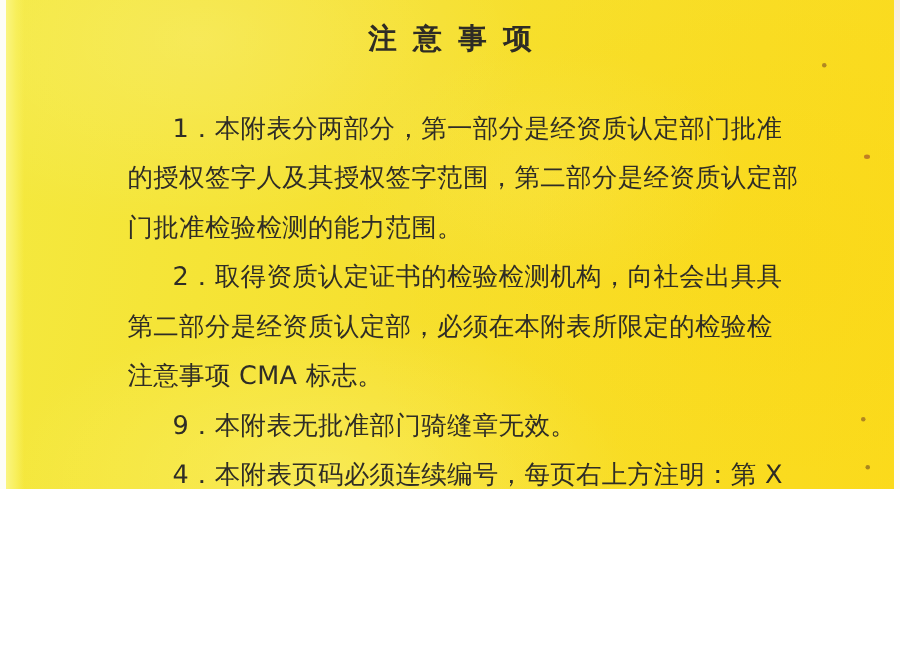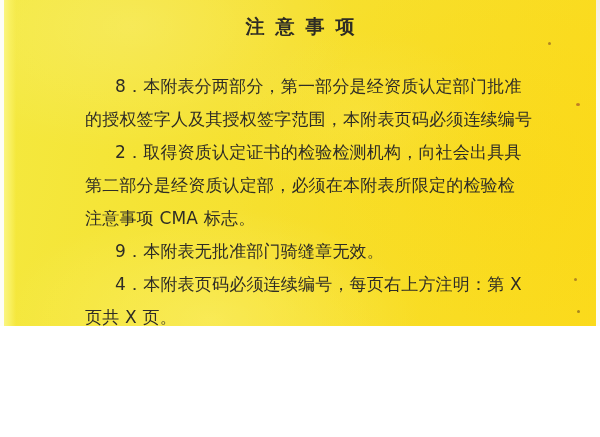--- a/index.html
+++ b/index.html
@@ -80,22 +80,23 @@
 
   <div class="edge-left"></div>
   <div class="band-left"></div>
   <div class="edge-right"></div>
 
   <h1 class="title">注意事项</h1>
 
   <div class="notice-body">
 
     <div class="para">
-      <div class="ln indent">8．本附表分两部分，第一部分是经资质认定部门批准</div>
-      <div class="ln">的授权签字人及其授权签字范围，本附表页码必须连续编号</div>
+      <div class="ln indent">1．本附表分两部分，第一部分是经资质认定部门批准</div>
+      <div class="ln">的授权签字人及其授权签字范围，第二部分是经资质认定部</div>
+      <div class="ln">门批准检验检测的能力范围。</div>
     </div>
 
     <div class="para">
       <div class="ln indent">2．取得资质认定证书的检验检测机构，向社会出具具</div>
       <div class="ln">第二部分是经资质认定部，必须在本附表所限定的检验检</div>
       <div class="ln">注意事项 CMA 标志。</div>
     </div>
 
     <div class="para">
       <div class="ln indent">9．本附表无批准部门骑缝章无效。</div>

